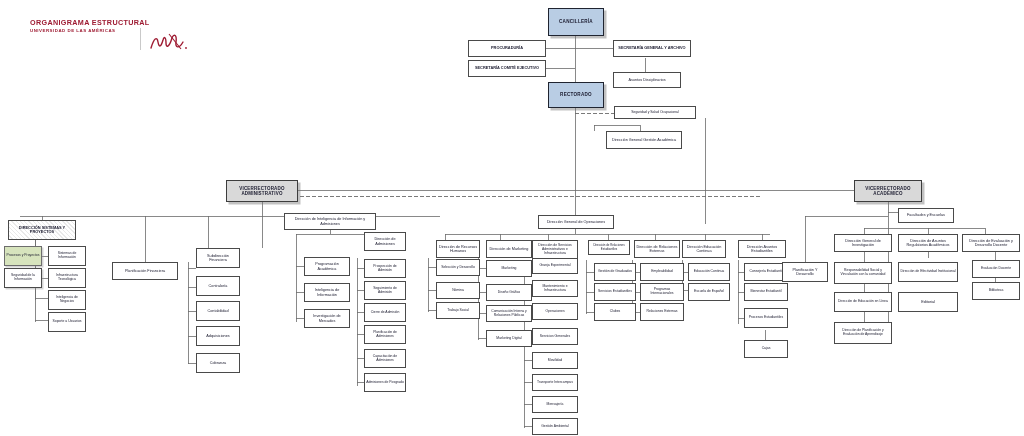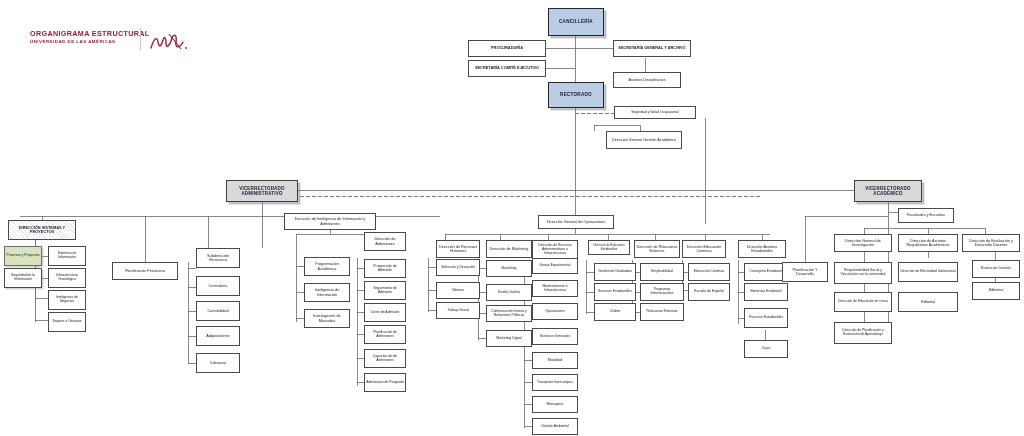--- a/index.html
+++ b/index.html
@@ -2,21 +2,21 @@
 <html><head>
 <meta charset="utf-8">
 <style>
   html,body{margin:0;padding:0;background:#ffffff;}
   body{width:1024px;height:436px;position:relative;overflow:hidden;
        font-family:"Liberation Sans","DejaVu Sans",sans-serif;}
 
   #canvas{position:absolute;left:0;top:0;width:1024px;height:436px;}
 
   
-  .title-wrap{position:absolute;left:30px;top:29px;}
+  .title-wrap{position:absolute;left:30px;top:18px;}
   .title-main{font-size:7.2px;font-weight:bold;color:#9e1b32;letter-spacing:.35px;
               white-space:nowrap;line-height:9px;}
   .title-sub{font-size:4.4px;font-weight:bold;color:#9e1b32;letter-spacing:.5px;
              white-space:nowrap;line-height:7px;}
   .logo{position:absolute;left:148px;top:30px;width:44px;height:24px;color:#9e1b32;}
   .logo svg{display:block;}
 
   
   #wires{position:absolute;left:0;top:0;width:1024px;height:436px;pointer-events:none;}
 

